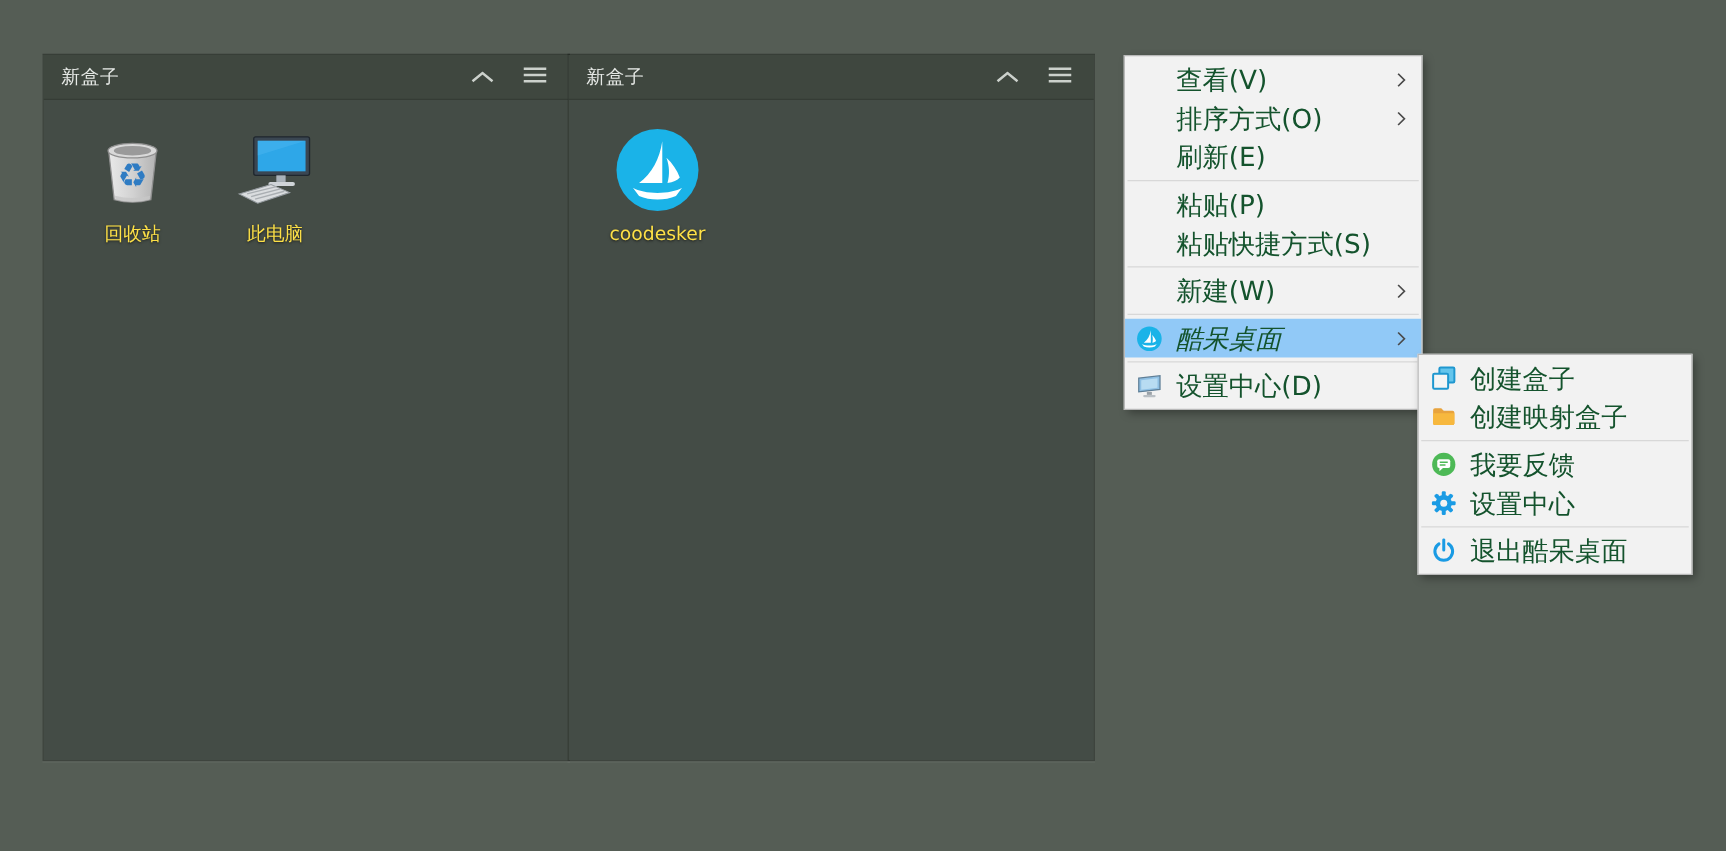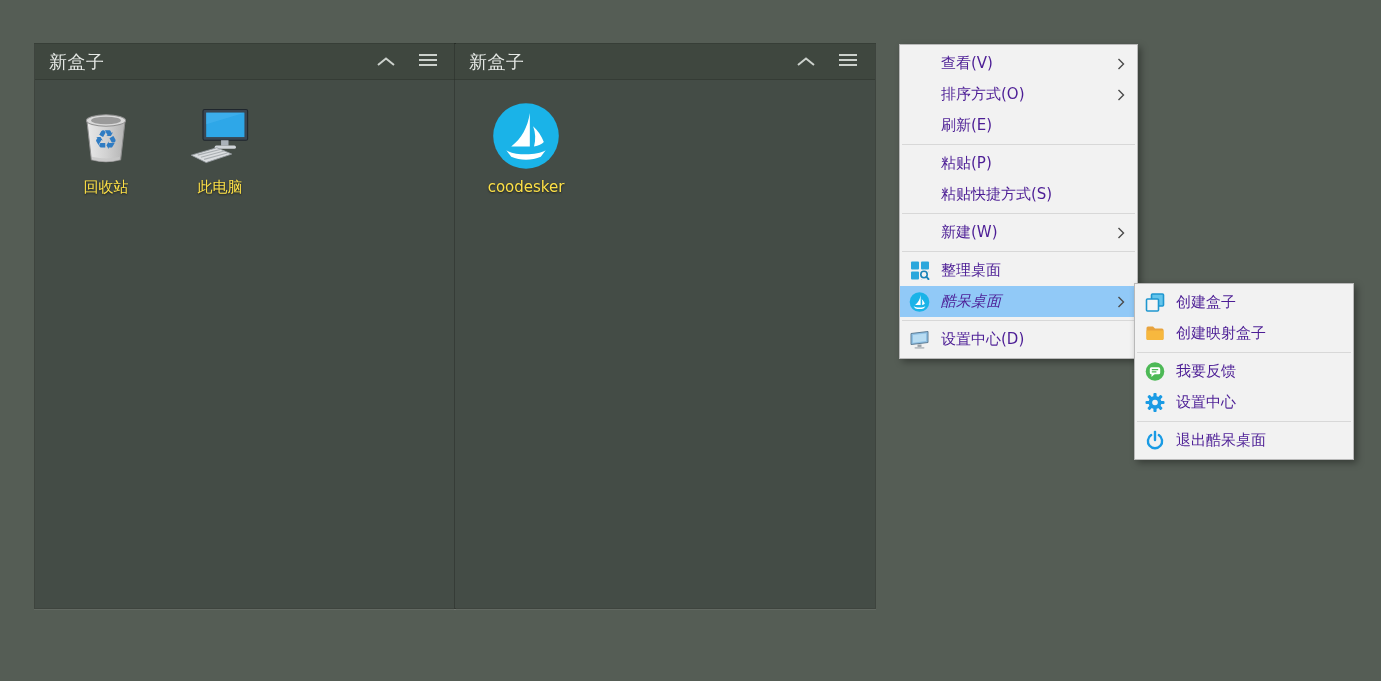--- a/index.html
+++ b/index.html
@@ -17,40 +17,40 @@
     position:absolute; top:44px; width:420px; height:564px;
     background:#444c46;
     box-shadow:0 0 0 1px rgba(20,24,20,.45), 0 1px 0 1px rgba(255,255,255,.08);
   }
   .box-header {
     height:36px; background:#3f473f;
     display:flex; align-items:center;
     padding:0 14px;
     border-bottom:1px solid rgba(0,0,0,.15);
   }
-  .box-title { color:#e6e9e6; font-size:18px; letter-spacing:.5px; flex:1 1 auto; }
+  .box-title { color:#e6e9e6; font-size:15px; letter-spacing:.5px; flex:1 1 auto; }
   .hdr-btn { display:flex; align-items:center; justify-content:center; width:26px; height:26px; cursor:default; }
   .hdr-btn + .hdr-btn { margin-left:16px; }
   .box-body { padding:18px 0 0 23px; display:flex; flex-wrap:wrap; }
   .dicon {
     width:96px; margin-right:18px;
     display:flex; flex-direction:column; align-items:center;
   }
   .dicon-img { width:72px; height:76px; display:flex; align-items:center; justify-content:center; }
   .dicon-label {
     margin-top:4px; color:#fde047; font-size:15px; line-height:18px;
     text-shadow:0 1px 2px rgba(0,0,0,.65); white-space:nowrap;
   }
 
   
   .menu {
     position:absolute; background:#f2f2f2;
     border:1px solid #b9b9b9;
     box-shadow:3px 3px 7px rgba(0,0,0,.35);
-    padding:3px 0; font-size:15px; color:#4c1d95;
+    padding:3px 0; font-size:21px; color:#14532d;
   }
   .menu-main { left:899px; top:44px; width:239px; }
   .menu-sub  { left:1134px; top:283px; width:220px; }
   .menu-item {
     position:relative; height:31px;
     display:flex; align-items:center;
     padding-left:41px; padding-right:26px;
     white-space:nowrap;
   }
   .menu-item.hl { background:#91c9f7;font-style:italic; }
@@ -200,34 +200,20 @@
       <span>新建(W)</span>
       <span class="mi-arrow">
         <svg width="8" height="13" viewBox="0 0 8 13">
             <polyline points="1.5,1.5 6.5,6.5 1.5,11.5" fill="none" stroke="#4a4a4a" stroke-width="1.4"></polyline>
           </svg>
       </span>
     </div>
 
     <div class="menu-sep"></div>
 
-    <div class="menu-item">
-      <span class="mi-icon">
-        <svg width="20" height="20" viewBox="0 0 20 20">
-          <rect x="1" y="1" width="8" height="8" rx="1" fill="#2aa7dc"></rect>
-          <rect x="11" y="1" width="8" height="8" rx="1" fill="#2aa7dc"></rect>
-          <rect x="1" y="11" width="8" height="8" rx="1" fill="#2aa7dc"></rect>
-          <rect x="11" y="11" width="8" height="8" rx="1" fill="#2aa7dc"></rect>
-          <circle cx="14.5" cy="14.5" r="5.2" fill="#f2f2f2"></circle>
-          <circle cx="14" cy="14" r="3.2" fill="none" stroke="#1b84b8" stroke-width="1.6"></circle>
-          <line x1="16.4" y1="16.4" x2="18.6" y2="18.6" stroke="#1b84b8" stroke-width="1.8" stroke-linecap="round"></line>
-        </svg>
-      </span>
-      <span>整理桌面</span>
-    </div>
 
     <div class="menu-item hl">
       <span class="mi-icon">
         <svg width="21" height="21" viewBox="0 0 64 64">
           <circle cx="32" cy="32" r="30" fill="#1ab3e8"></circle>
           <path d="M35.5 11 C33.5 24 28 34.5 18.5 41.5 L35.5 41.5 Z" fill="#ffffff"></path>
           <path d="M38.5 23 C40.8 29 41 35.5 39.3 41.5 C43.5 41 46.5 39.5 48.3 37.5 C46.3 32 42.9 27 38.5 23 Z" fill="#ffffff"></path>
           <path d="M14 45 C22 50 42 50 50 45 L45.5 51 C37.5 54.5 26.5 54.5 18.5 51 Z" fill="#ffffff"></path>
         </svg>
       </span>

